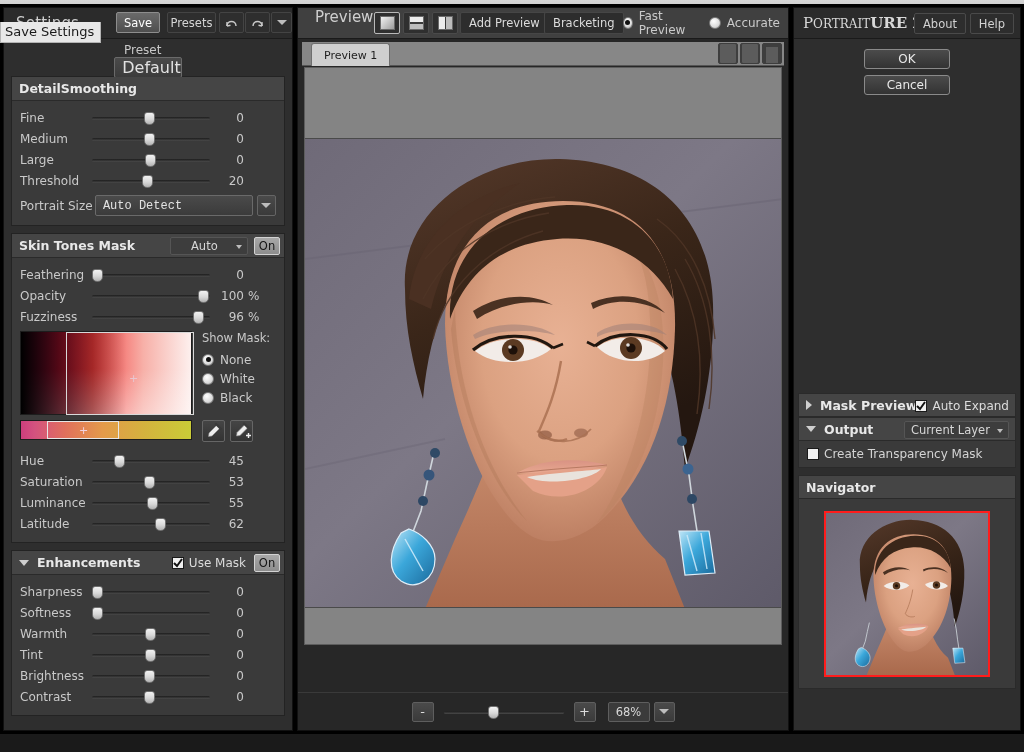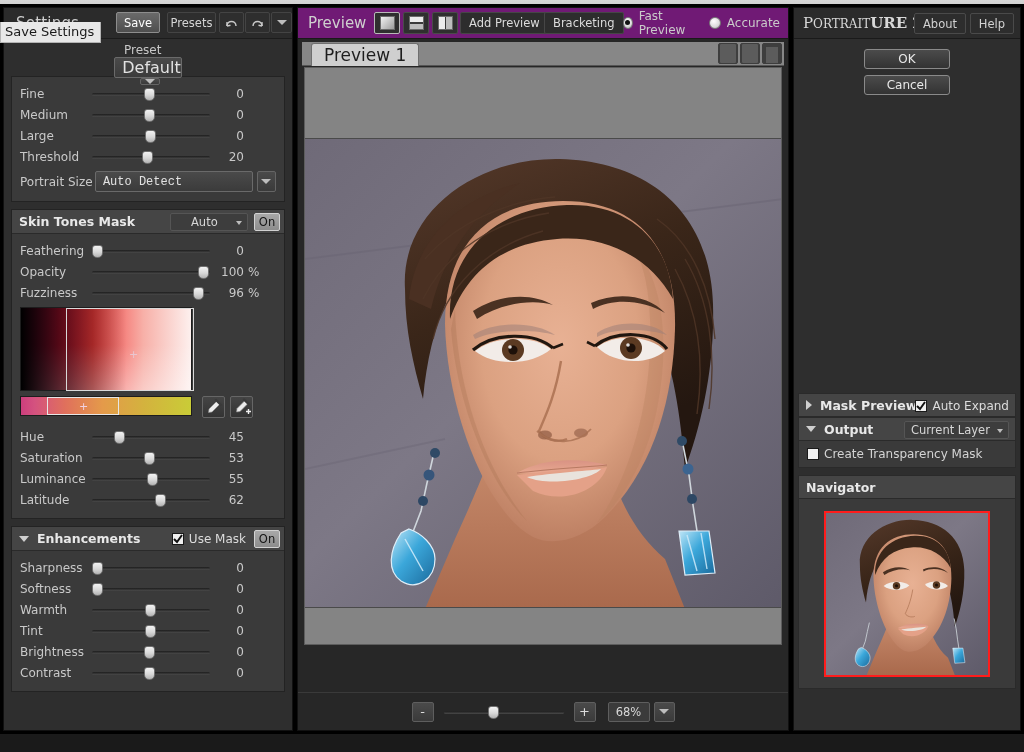--- a/index.html
+++ b/index.html
@@ -215,22 +215,22 @@
   .chk svg { display: block; }
   .use-mask-wrap { position: absolute; right: 38px; top: 5px; display: flex; align-items: center; }
   .use-mask-wrap span { font-size: 12px; color: #dcdcdc; }
 
   
   .center-panel {
     position: absolute; left: 297px; top: 3px; width: 492px; height: 724px;
     background: #272727; border: 1px solid #111;
   }
   .prev-toolbar {
-    height: 31px; background: #701a75; border-bottom: 1px solid #1a1a1a;
-    display: flex; align-items: center; position: relative;
+    height: 31px; background: #404040; border-bottom: 1px solid #1a1a1a;
+    display: flex; position: relative; padding-left: 7px;
   }
   .prev-title { font-size: 15px; color: #cfcfcf; margin-left: 10px; }
   .viewmodes { position: absolute; left: 76px; top: 4px; display: flex; gap: 3px; }
   .vm {
     width: 26px; height: 22px; background: #2f2f2f; border: 1px solid #4a4a4a;
     border-radius: 2px; display: flex; align-items: center; justify-content: center;
   }
   .vm.active { border-color: #b9b9b9; }
   .vm-sq { width: 15px; height: 14px; background: linear-gradient(135deg,#f2f2f2,#9c9c9c); border: 1px solid #6a6a6a; }
   .vm-h { width: 15px; height: 14px; border: 1px solid #6a6a6a; background: linear-gradient(to bottom,#ececec 0 45%, #3a3a3a 45% 55%, #bdbdbd 55% 100%); }
@@ -244,21 +244,21 @@
   .rad-group { position: absolute; left: 325px; top: 5px; display: flex; align-items: center; gap: 5px; }
   .rad-group .radio-row { margin-right: 8px; }
 
   .tabstrip {
     height: 24px; background: #878787; margin: 3px 4px 0 4px;
     position: relative; border-bottom: 1px solid #555;
   }
   .tab {
     position: absolute; left: 9px; top: 1px; height: 23px; padding: 0 12px;
     background: #cfcfcf; border: 1px solid #6f6f6f; border-bottom: none;
-    border-radius: 3px 3px 0 0; font-size: 17px; color: #1e1e1e;
+    border-radius: 3px 3px 0 0; font-size: 11px; color: #1e1e1e;
     display: flex; align-items: center;
   }
   .tabnav { position: absolute; right: 2px; top: 1px; display: flex; gap: 2px; }
   .tabnav div {
     width: 20px; height: 21px; background: #5c5c5c; border: 1px solid #3e3e3e;
     display: flex; align-items: center; justify-content: center; border-radius: 2px;
   }
   .tri-l { width:0;height:0;border-top:5px solid transparent;border-bottom:5px solid transparent;border-right:6px solid #c9c9c9; }
   .tri-r { width:0;height:0;border-top:5px solid transparent;border-bottom:5px solid transparent;border-left:6px solid #c9c9c9; }
 
@@ -389,20 +389,23 @@
 
       <div class="preset-row">
         <div class="preset-lbl">Preset</div>
         <div class="preset-select">Default</div>
         <div class="preset-arrow">
             <div class="caret-dn"></div>
           </div>
       </div>
 
       <div class="group">
+        <div class="group-head">
+          <div class="gtitle">DetailSmoothing</div>
+        </div>
         <div class="group-body">
           <div class="srow">
             <div class="lbl">Fine</div>
             <div class="slider">
                 <div class="track"></div>
                 <div class="knob" style="left:52px"></div>
               </div>
             <div class="sval">0</div>
           </div>
           <div class="srow">
@@ -474,20 +477,35 @@
                 <div class="knob" style="left:101px"></div>
               </div>
             <div class="sval">96</div>
             <div class="sunit">%</div>
           </div>
 
           <div class="cpick-wrap">
             <div class="cpick">
               <div class="cpick-sel"></div>
               <div class="cpick-cross">+</div>
+            </div>
+            <div class="showmask">
+              <div class="sm-title">Show Mask:</div>
+              <div class="radio-row">
+                <div class="radio on"></div>
+                <span>None</span>
+              </div>
+              <div class="radio-row">
+                <div class="radio"></div>
+                <span>White</span>
+              </div>
+              <div class="radio-row">
+                <div class="radio"></div>
+                <span>Black</span>
+              </div>
             </div>
           </div>
 
           <div class="hue-wrap">
             <div class="huebar">
               <div class="huebar-sel"></div>
               <div class="huebar-cross">+</div>
             </div>
             <div class="eyedrops">
               <div class="eyedrop">

